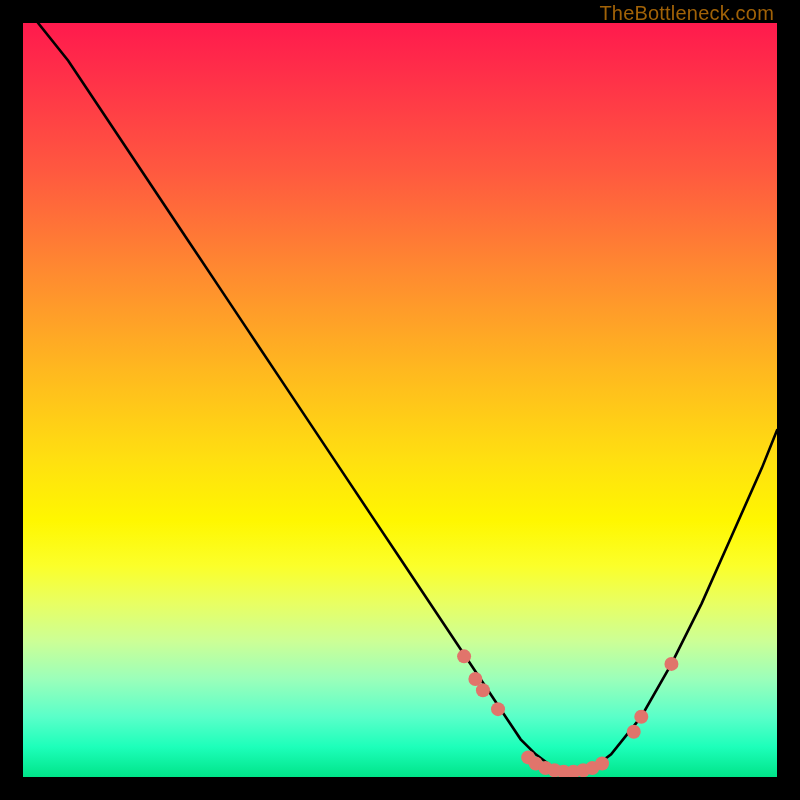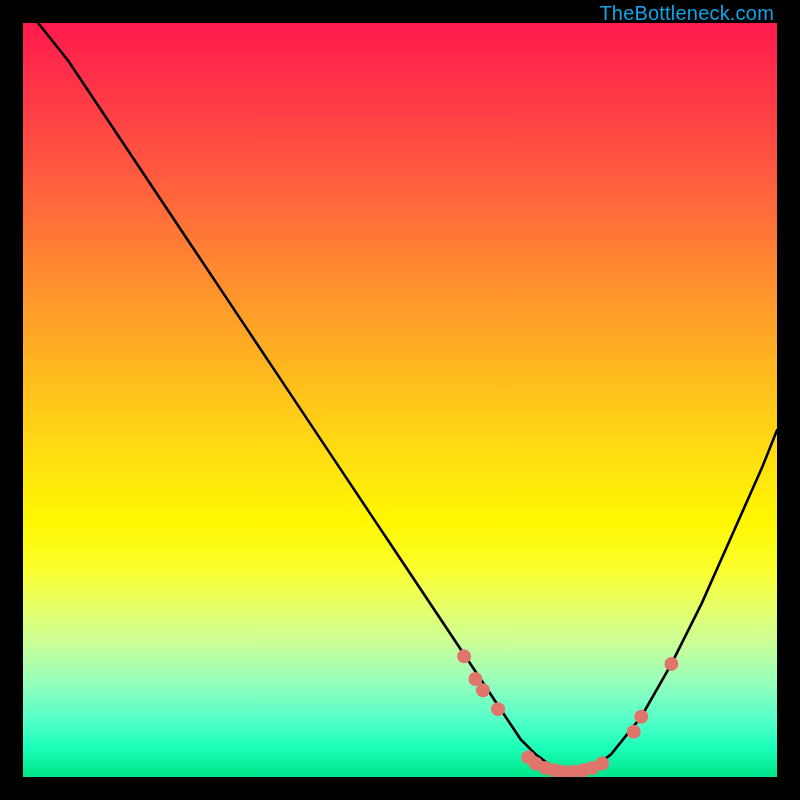--- a/index.html
+++ b/index.html
@@ -45,21 +45,21 @@
       #9bffba 87%,
       #5affc9 92%,
       #1dffba 96%,
       #00e489 100%
     );
   }
   .attribution {
     position: absolute;
     top: 2px;
     right: 26px;
-    color: #0ea5e9;
+    color: #a16207;
     font-size: 20px;
     font-weight: 500;
     letter-spacing: 0.2px;
   }
   svg.curve {
     position: absolute;
     left: 0;
     top: 0;
     width: 100%;
     height: 100%;

